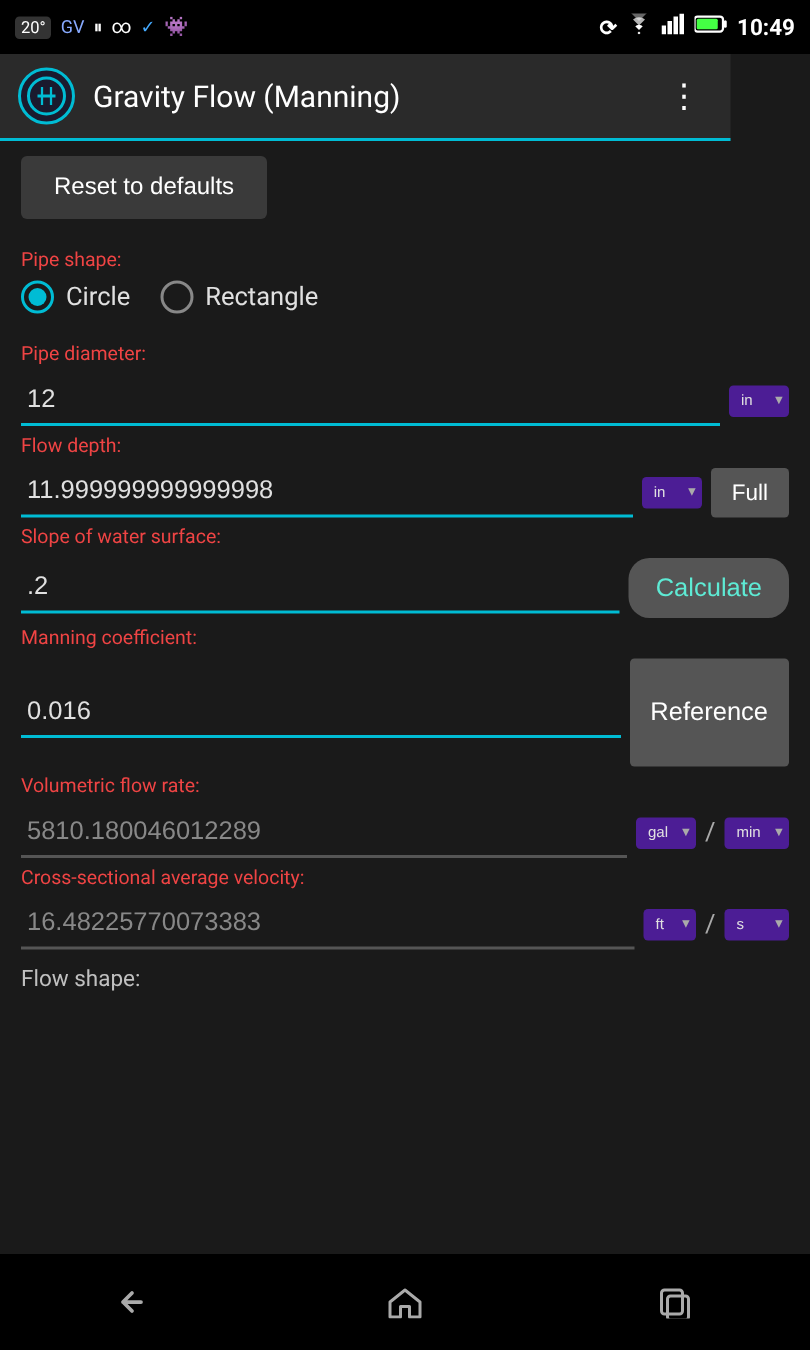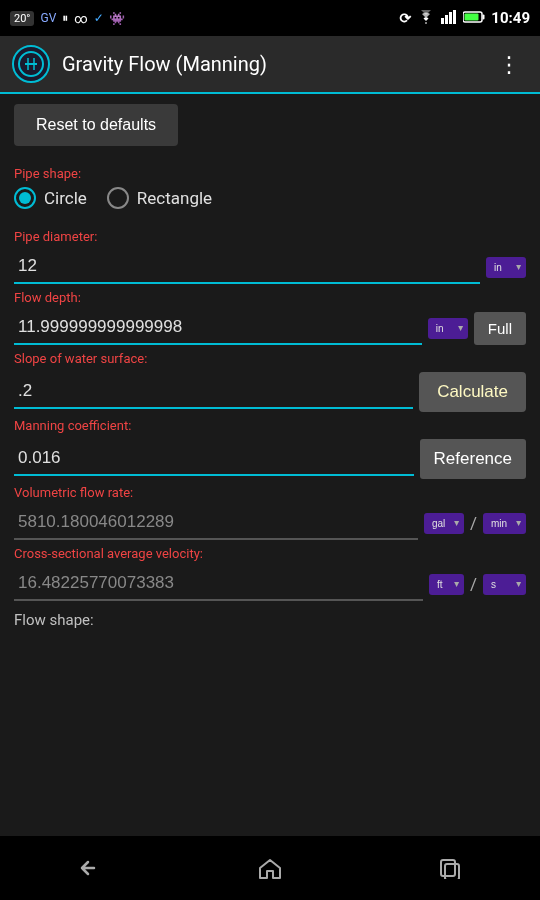--- a/index.html
+++ b/index.html
@@ -41,21 +41,21 @@
     }
     .temp-badge {
       background: #333;
       border-radius: 3px;
       padding: 1px 4px;
       font-size: 11px;
     }
 
     
     .app-bar {
-      width: 540px;
+      width: 487px;
       height: 58px;
       background: #2a2a2a;
       display: flex;
       align-items: center;
       padding: 0 12px;
       border-bottom: 2px solid #00bcd4;
     }
     .app-bar-logo {
       width: 38px;
       height: 38px;
@@ -205,35 +205,35 @@
       color: #fff;
       border: none;
       border-radius: 3px;
       padding: 8px 14px;
       font-size: 15px;
       cursor: pointer;
     }
 
     .calculate-btn {
       background: #555;
-      color: #fef9c3;
-      border: none;
-      border-radius: 4px;
+      color: #5eead4;
+      border: none;
+      border-radius: 14px;
       padding: 10px 18px;
       font-size: 17px;
       cursor: pointer;
       white-space: nowrap;
     }
 
     .reference-btn {
       background: #555;
       color: #fff;
       border: none;
       border-radius: 3px;
-      padding: 10px 14px;
+      padding: 26px 14px;
       font-size: 17px;
       cursor: pointer;
       white-space: nowrap;
     }
 
     .slash {
       font-size: 17px;
       color: #aaa;
     }
 

